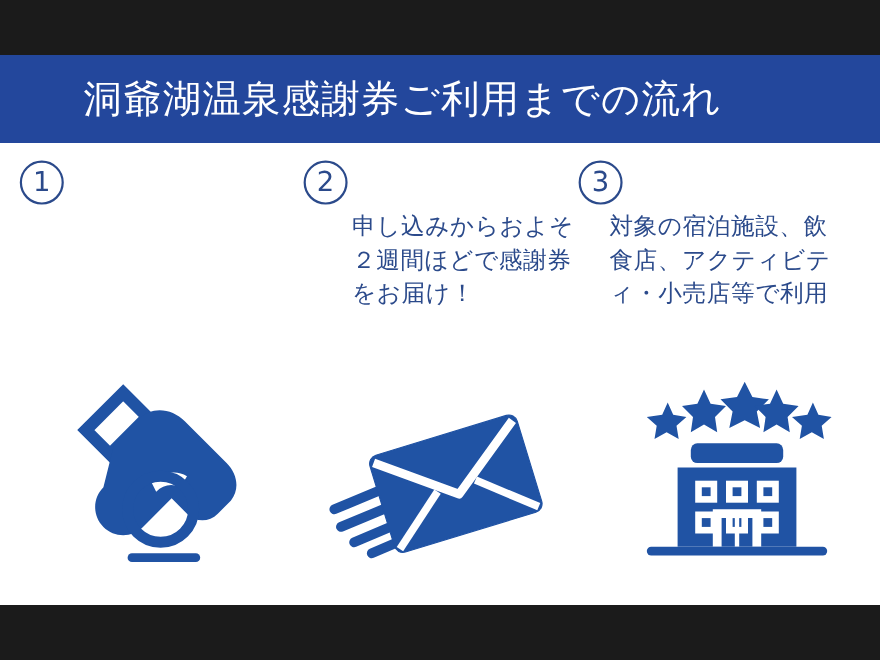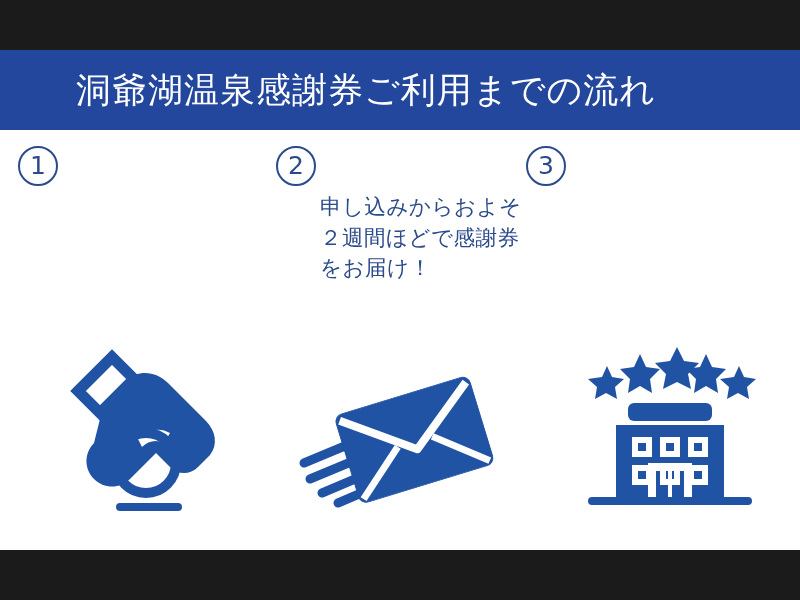--- a/index.html
+++ b/index.html
@@ -182,20 +182,21 @@
                 <path d="M58 136 L106 96" fill="none" stroke="#ffffff" stroke-width="7"></path>
                 <path d="M190 136 L142 96" fill="none" stroke="#ffffff" stroke-width="7"></path>
               </g>
             </g>
           </svg>
         </div>
       </div>
 
       <div class="step step-3">
         <div class="step-num">3</div>
+        <div class="step-text">対象の宿泊施設、飲食店、アクティビティ・小売店等で利用</div>
         <div class="step-icon">
           <svg viewBox="0 0 180 165" width="180" height="165" aria-hidden="true">
             <g fill="#2053a4">
 
               <g>
                 <polygon points="22,30 27,19 32,30 44,32 35,40 37,52 26,46 15,52 17,40 8,32"></polygon>
                 <polygon points="54,20 60,7 66,20 80,22 70,32 72,46 60,39 48,46 50,32 40,22"></polygon>
                 <polygon points="90,14 97,0 104,14 119,16 108,27 111,42 97,35 83,42 86,27 75,16"></polygon>
                 <polygon points="120,20 126,7 132,20 146,22 136,32 138,46 126,39 114,46 116,32 106,22"></polygon>
                 <polygon points="154,30 159,19 164,30 176,32 167,40 169,52 158,46 147,52 149,40 140,32"></polygon>

